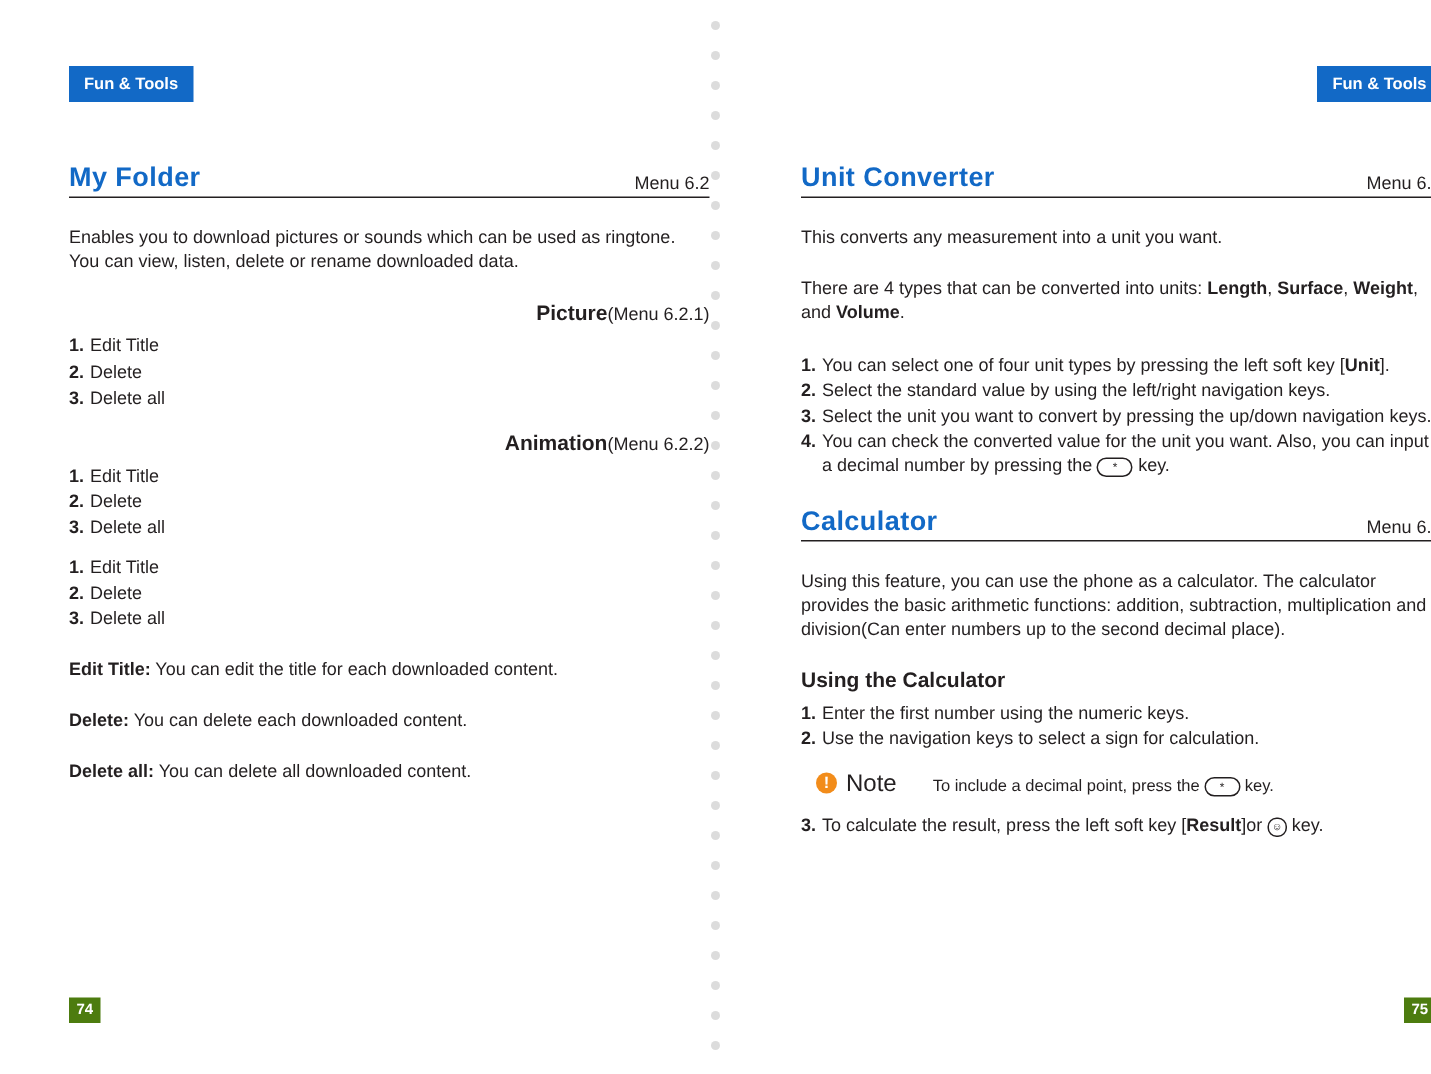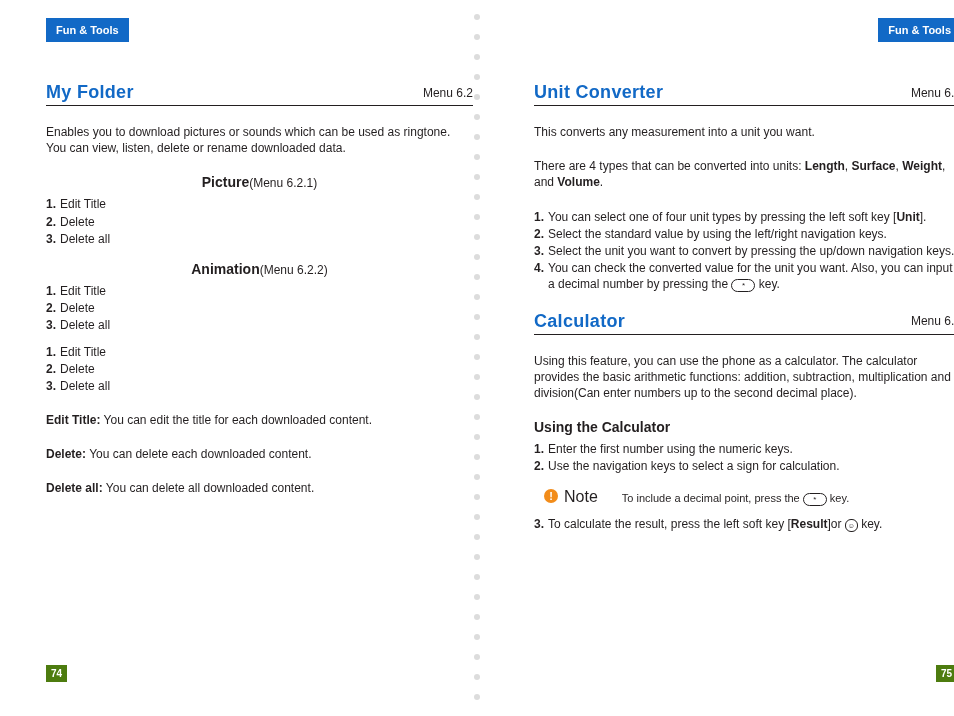--- a/index.html
+++ b/index.html
@@ -1,25 +1,25 @@
 <!DOCTYPE html>
 <html><head>
 <meta charset="utf-8">
 <style>
   body{margin:0;background:#fff;width:954px;height:716px;font-family:Helvetica,Arial,sans-serif;font-size:12px;color:#231f20;position:relative}
-  .page{width:427px;position:absolute;top:18px}
+  .page{width:427px;position:absolute;top:44px}
   .page.left{left:46px}
   .page.right{left:534px}
   .tab{background:#1269c6;color:#fff;font-weight:bold;font-size:11px;padding:6px 10px;display:inline-block}
   .tab.r{float:right}
   .content{margin-top:40px}
-  .titlerow{border-bottom:1px solid #231f20;padding-bottom:2px;margin-bottom:8px;display:flex;justify-content:space-between;align-items:center}
+  .titlerow{border-bottom:1px solid #231f20;padding-bottom:2px;margin-bottom:8px;display:flex;justify-content:space-between;align-items:flex-end}
   .bluehead{color:#1269c6;font-weight:900;font-size:18px;letter-spacing:.3px}
   .menuref{font-size:12px}
-  .subrow{display:flex;justify-content:center;align-items:baseline;margin-top:14px}
+  .subrow{display:flex;justify-content:flex-end;align-items:baseline;margin-top:14px}
   .subhead{font-weight:900;font-size:14px}
   .submenu{font-size:12px}
   ol.numlist{list-style:none;margin:6px 0 10px 0;padding:0}
   ol.numlist li{margin:1px 0;line-height:1.35;display:flex}
   ol.numlist li .n{font-weight:900;margin-right:4px;white-space:nowrap}
   ol.numlist li .v{flex:1}
   .para{margin:18px 0;line-height:1.35}
   .bterm{font-weight:900}
   .note{display:flex;align-items:flex-start;gap:6px;margin:14px 0 10px 10px;font-size:11px}
   .note .ic{width:14px;height:14px;border-radius:7px;background:#f28c1a;color:#fff;display:flex;align-items:center;justify-content:center;font-weight:bold;font-size:11px;flex:0 0 14px;margin-top:1px}

